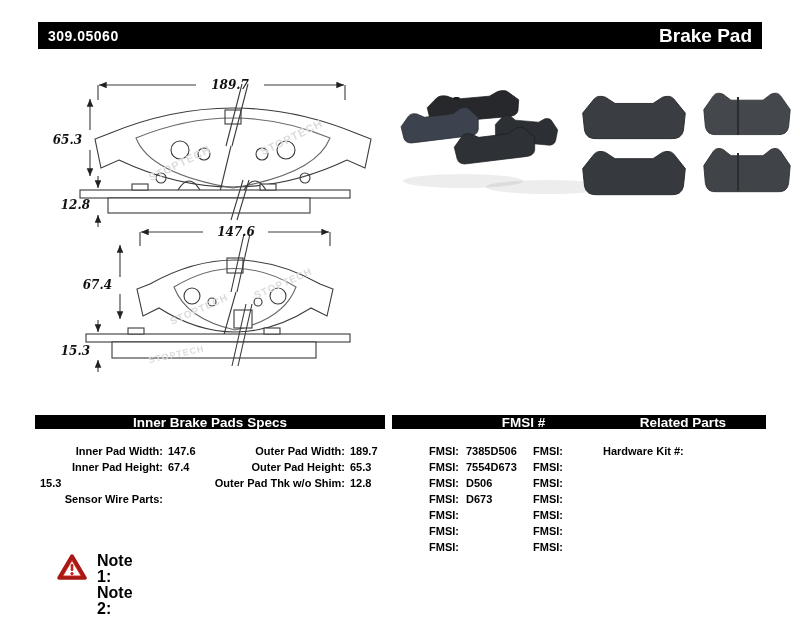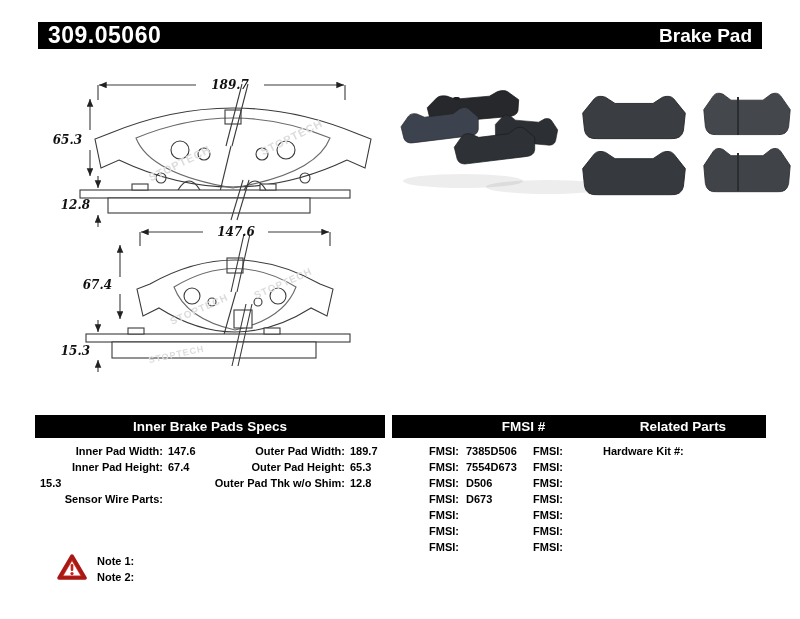--- a/index.html
+++ b/index.html
@@ -2,31 +2,31 @@
 <html><head>
 <meta charset="utf-8">
 <style>
   html,body{margin:0;padding:0;background:#fff;}
   #page{position:relative;width:800px;height:619px;background:#ffffff;overflow:hidden;
         font-family:"Liberation Sans",sans-serif;}
 
   
   .hdr{position:absolute;left:38px;top:22px;width:724px;height:27px;background:#000;
        display:flex;align-items:center;justify-content:space-between;padding:0 10px;box-sizing:border-box;}
-  .hdr .pn{color:#fff;font-size:23px;font-weight:bold;letter-spacing:.5px;}
+  .hdr .pn{color:#fff;font-size:14px;font-weight:bold;letter-spacing:.5px;}
   .hdr .pt{color:#fff;font-size:19px;font-weight:bold;}
 
   
   .drawings{position:absolute;left:28px;top:72px;}
   .photos{position:absolute;left:393px;top:83px;}
   svg text.dim{font-family:"DejaVu Serif",serif;font-style:italic;font-weight:bold;font-size:12px;fill:#111;}
   svg text.wm{font-family:"Liberation Sans",sans-serif;font-weight:bold;fill:#dcdcdc;letter-spacing:1px;}
 
   
-  .bar{position:absolute;top:415px;height:23px;background:#000;display:flex;align-items:center;}
+  .bar{position:absolute;top:415px;height:14px;background:#000;display:flex;align-items:center;}
   .bar span{color:#fff;font-weight:bold;font-size:13.5px;text-align:center;}
   .bar.b1{left:35px;width:350px;}
   .bar.b1 span{flex:1;}
   .bar.b2{left:392px;width:201px;justify-content:center;padding-left:31px;}
   .bar.b3{left:600px;width:166px;justify-content:center;}
 
   .speccol{position:absolute;top:443px;font-size:11px;font-weight:bold;color:#000;}
   .specrow{display:flex;line-height:16px;white-space:nowrap;}
   .specrow .lb{text-align:right;}
   .specrow .vl{text-align:left;padding-left:5px;}
@@ -36,21 +36,21 @@
   .outer-col .lb{width:140px;}
   .fmsi1{left:393px;}
   .fmsi2{left:497px;}
   .fmsi1 .lb,.fmsi2 .lb{width:32px;text-align:left;padding-left:36px;}
   .rel-col{left:603px;}
   .rel-col .lb{text-align:left;}
 
   
   .notes{position:absolute;left:57px;top:553px;display:flex;}
   .note-ico{width:30px;height:29px;margin-right:10px;}
-  .note-lines{font-size:11px;font-weight:bold;color:#000;}
+  .note-lines{font-size:16px;font-weight:bold;color:#000;}
   .note-line{line-height:16px;display:flex;}
   .note-line .nl{width:44px;}
   .note-line .nt{margin-left:4px;}
 </style>
 </head>
 <body>
 
 <div id="page">
 
   <div class="hdr">

